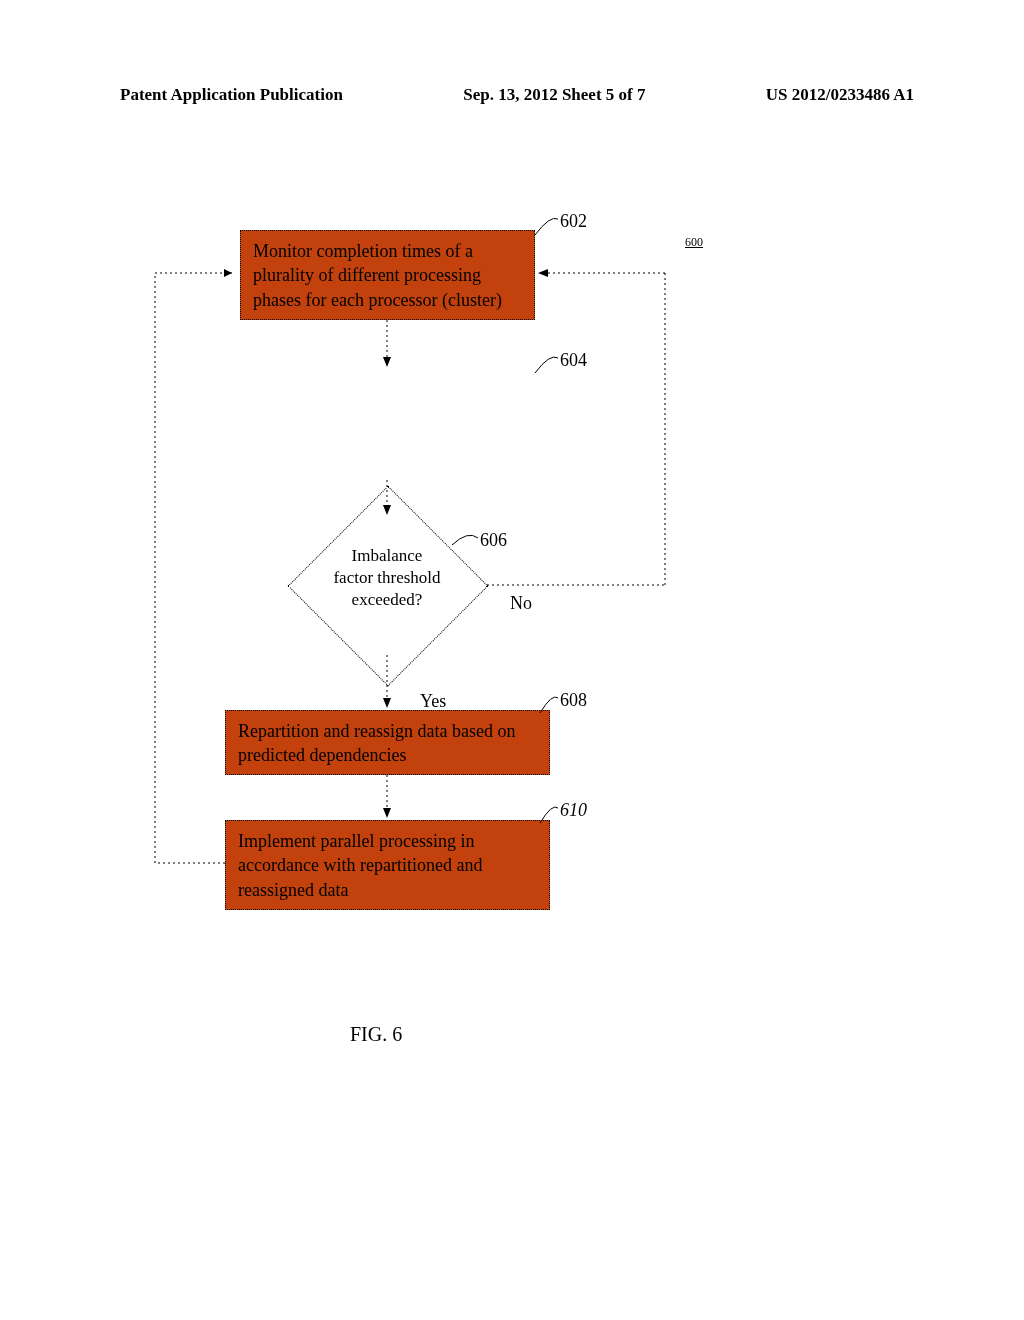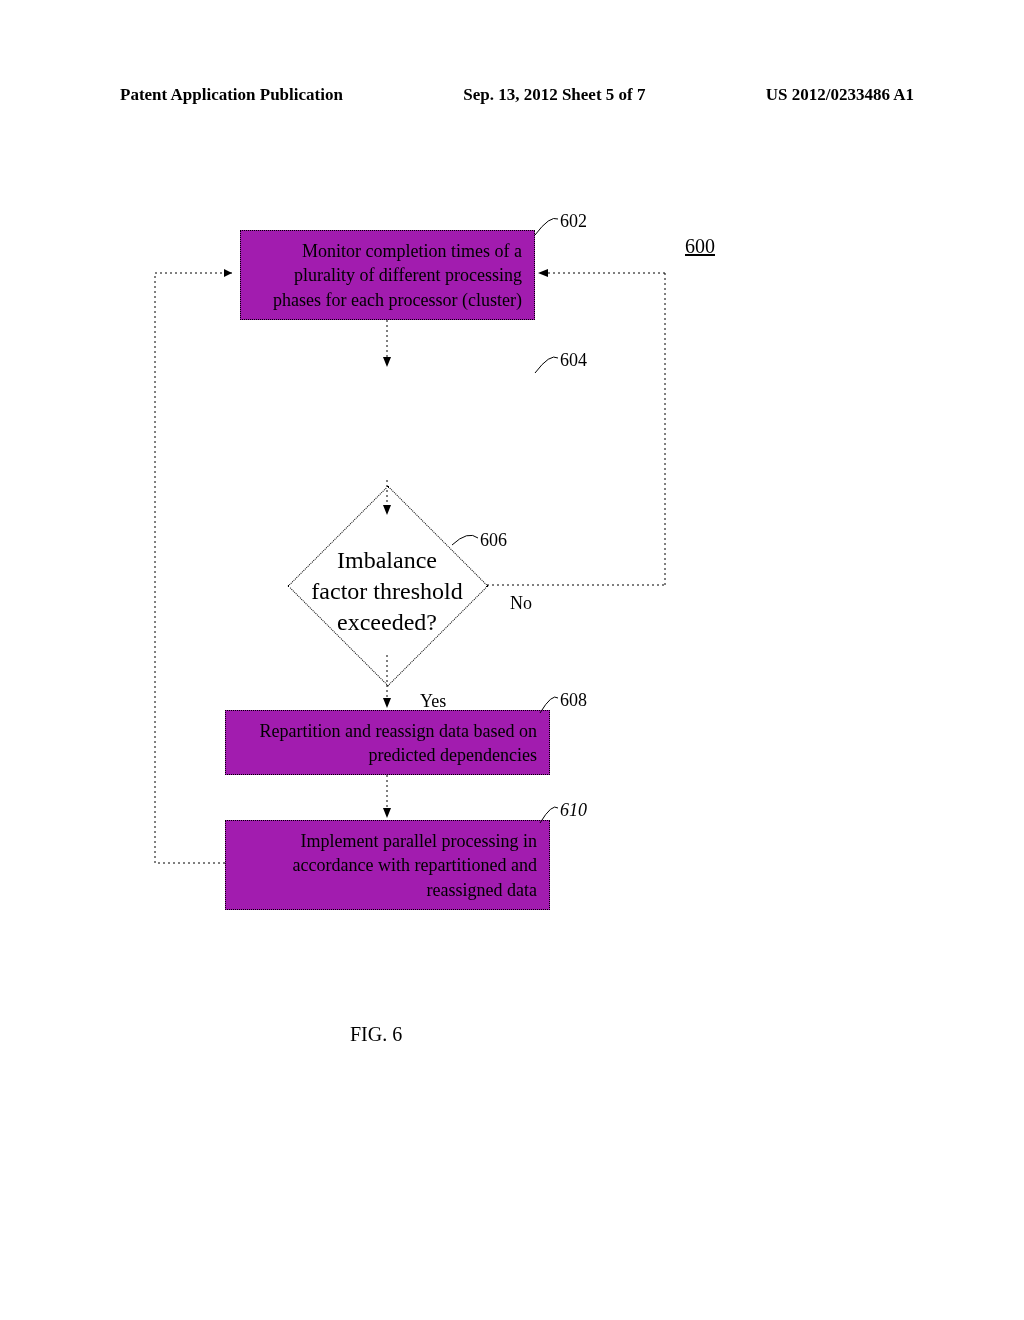--- a/index.html
+++ b/index.html
@@ -30,22 +30,22 @@
   .figure-area {
     position: absolute;
     top: 195px;
     left: 0;
     width: 1024px;
     height: 950px;
   }
   .box {
     position: absolute;
     border: 1px dotted #000;
-    background: #a21caf;
-    text-align: right;
+    background: #c2410c;
+    text-align: left;
     font-size: 18px;
     line-height: 1.35;
     padding: 8px 12px;
     box-sizing: border-box;
   }
   .diamond-wrap {
     position: absolute;
   }
   .diamond {
     position: absolute;
@@ -54,30 +54,30 @@
     border: 1px dotted #000;
     transform: rotate(45deg);
     top: 0;
     left: 0;
     background: #fff;
   }
   .diamond-text {
     position: absolute;
     width: 200px;
     text-align: center;
-    font-size: 24px;
+    font-size: 17px;
     line-height: 1.3;
   }
   .ref-num {
     position: absolute;
     font-size: 18px;
   }
   .ref-num-u {
     position: absolute;
-    font-size: 20px;
+    font-size: 12px;
     text-decoration: underline;
   }
   .label {
     position: absolute;
     font-size: 18px;
   }
   .fig-caption {
     position: absolute;
     font-size: 20px;
   }

